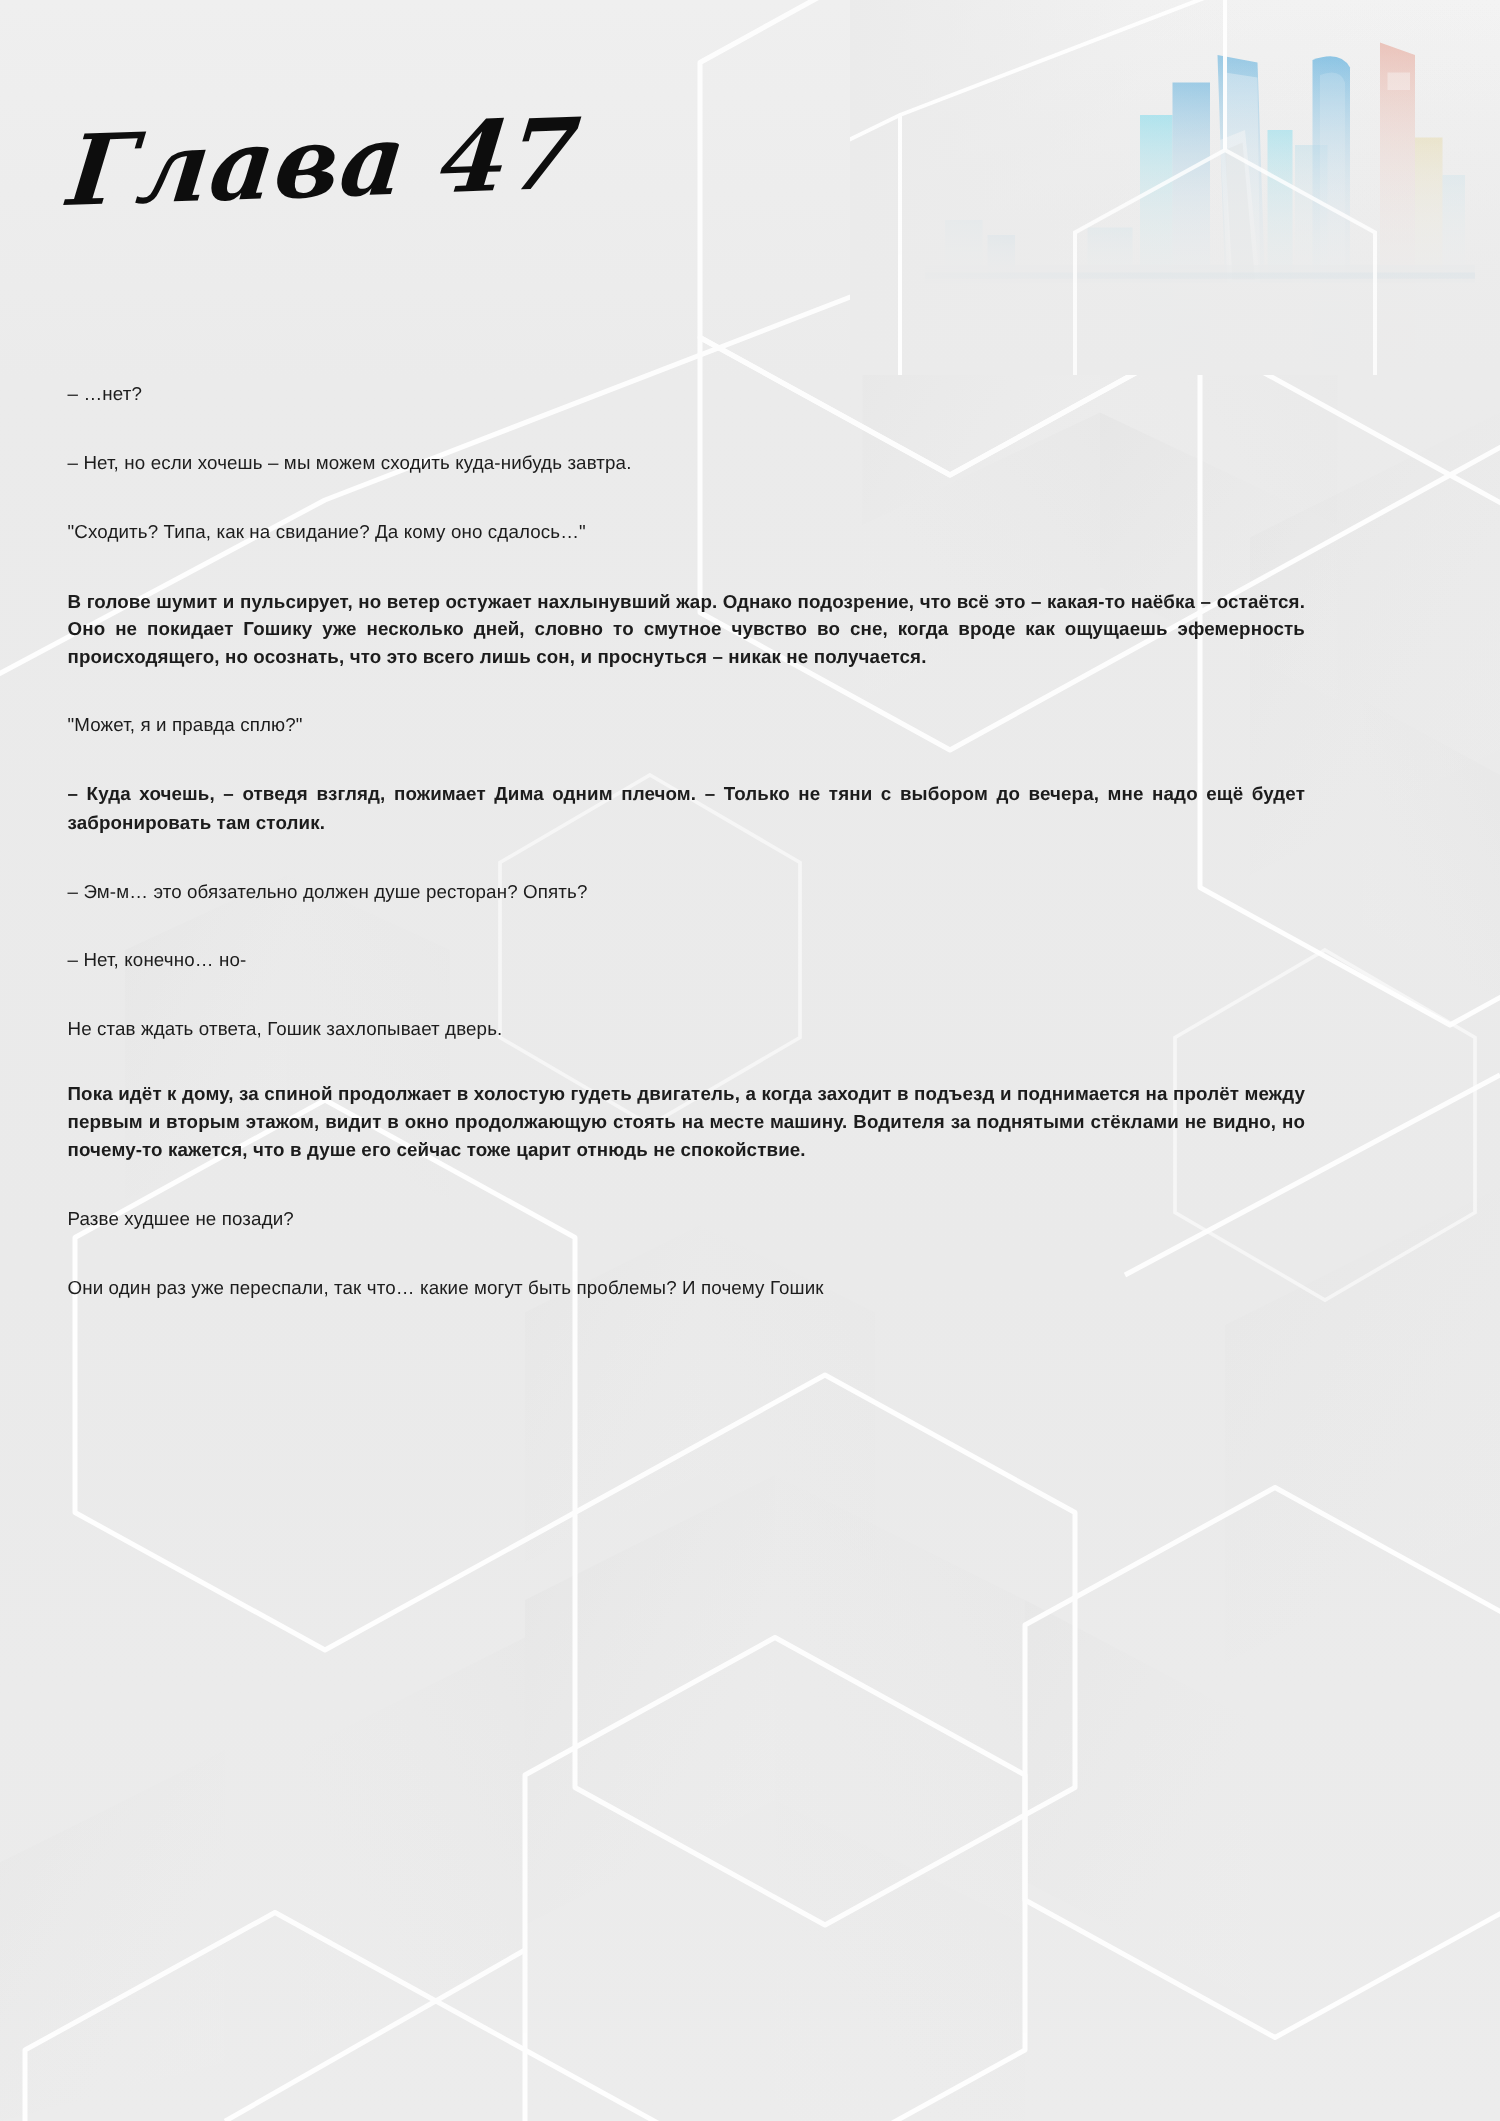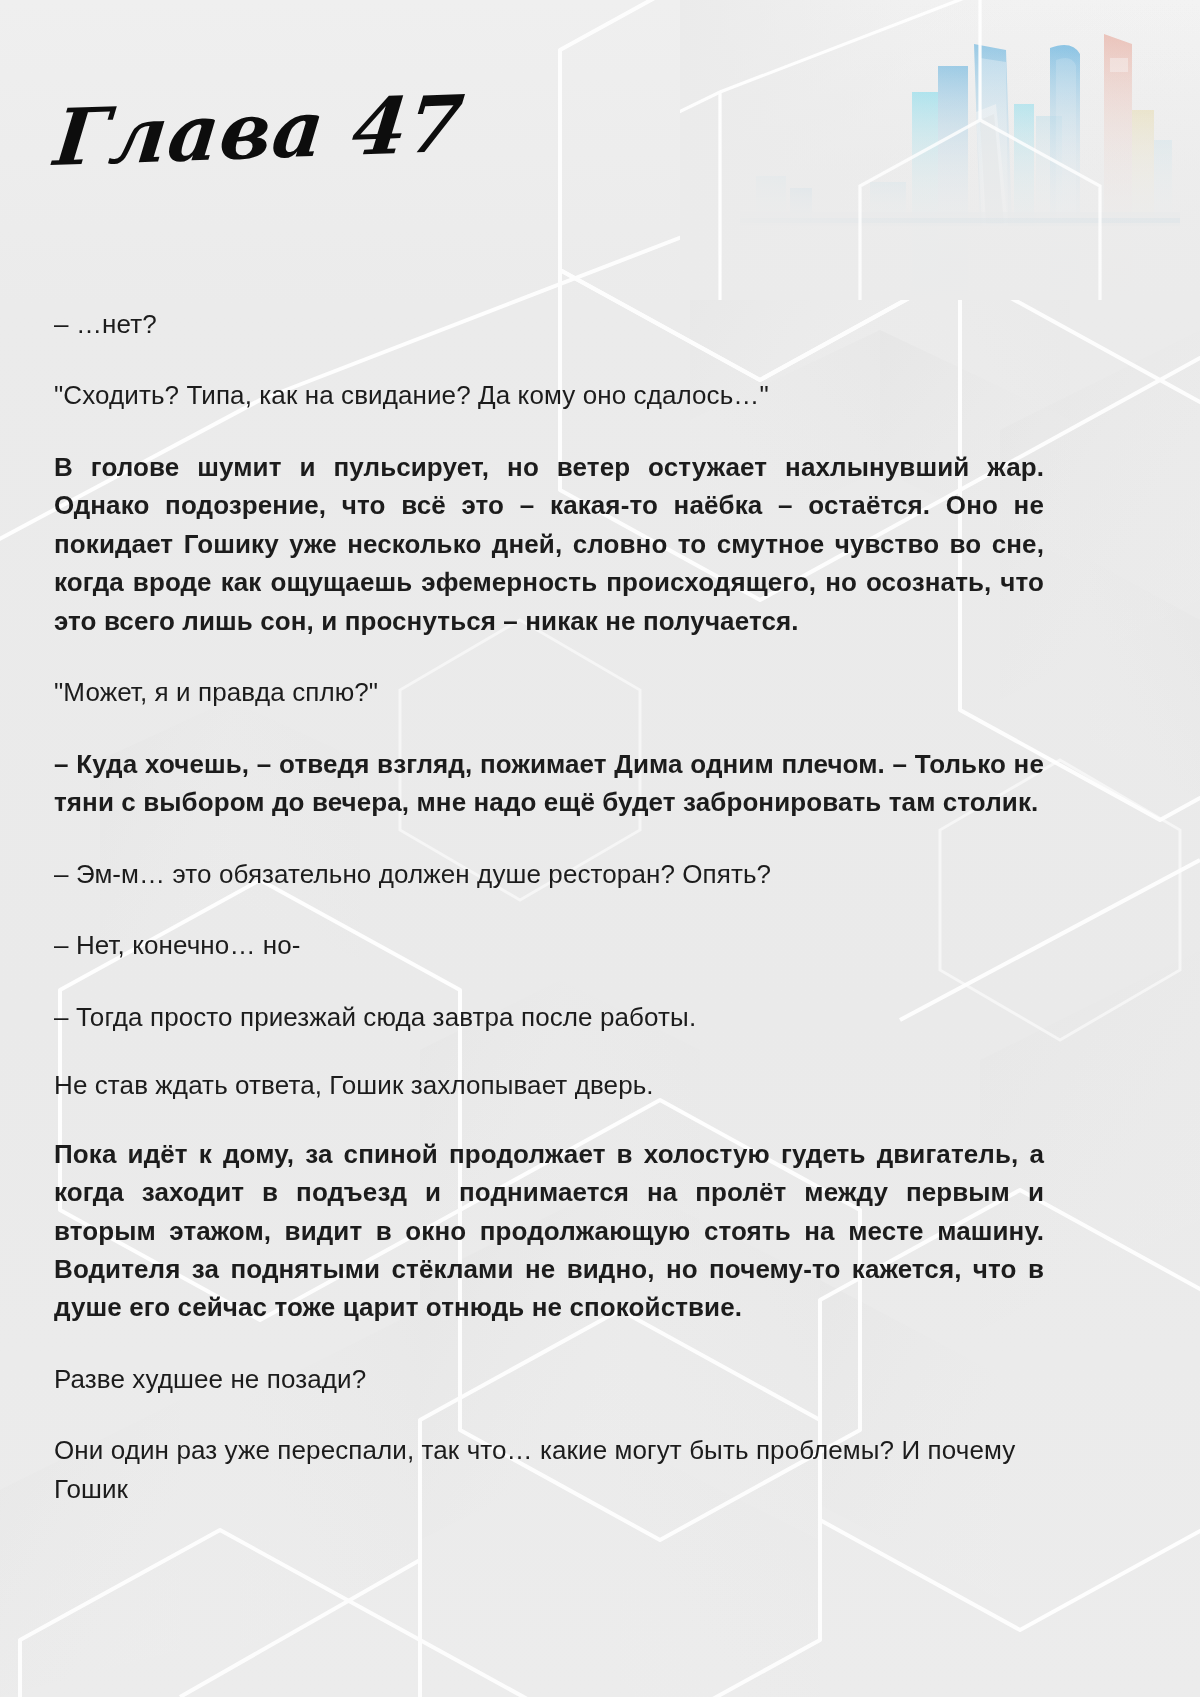--- a/index.html
+++ b/index.html
@@ -74,21 +74,21 @@
 
   
   .content {
     position: absolute;
     left: 54px;
     top: 305px;
     width: 990px;
   }
   .para {
     color: #1c1c1c;
-    font-size: 26px;
+    font-size: 15px;
     line-height: 1.48;
     margin: 0 0 33px 0;
     text-align: left;
     letter-spacing: .1px;
   }
   .para.justified {
     text-align: justify;
     text-justify: inter-word;
     font-weight: bold;
   }
@@ -254,26 +254,26 @@
         <path d="M 300 -8 L 300 120"></path>
         <polygon points="300,120 420,186 420,320 300,386 180,320 180,186" opacity=".85"></polygon>
       </g>
     </svg>
   </div>
 
   <div class="chapter-title">Глава 47</div>
 
   <div class="content">
     <p class="para">– …нет?</p>
+    <p class="para">– Нет, но если хочешь – мы можем сходить куда-нибудь завтра.</p>
     <p class="para">"Сходить? Типа, как на свидание? Да кому оно сдалось…"</p>
     <p class="para justified">В голове шумит и пульсирует, но ветер остужает нахлынувший жар. Однако подозрение, что всё это – какая-то наёбка – остаётся. Оно не покидает Гошику уже несколько дней, словно то смутное чувство во сне, когда вроде как ощущаешь эфемерность происходящего, но осознать, что это всего лишь сон, и проснуться – никак не получается.</p>
     <p class="para">"Может, я и правда сплю?"</p>
     <p class="para justified">– Куда хочешь, – отведя взгляд, пожимает Дима одним плечом. – Только не тяни с выбором до вечера, мне надо ещё будет забронировать там столик.</p>
     <p class="para">– Эм-м… это обязательно должен душе ресторан? Опять?</p>
     <p class="para">– Нет, конечно… но-</p>
-    <p class="para tight">– Тогда просто приезжай сюда завтра после работы.</p>
     <p class="para tight">Не став ждать ответа, Гошик захлопывает дверь.</p>
     <p class="para justified">Пока идёт к дому, за спиной продолжает в холостую гудеть двигатель, а когда заходит в подъезд и поднимается на пролёт между первым и вторым этажом, видит в окно продолжающую стоять на месте машину. Водителя за поднятыми стёклами не видно, но почему-то кажется, что в душе его сейчас тоже царит отнюдь не спокойствие.</p>
     <p class="para">Разве худшее не позади?</p>
     <p class="para">Они один раз уже переспали, так что… какие могут быть проблемы? И почему Гошик</p>
   </div>
 
 </div>
 
 </body></html>

